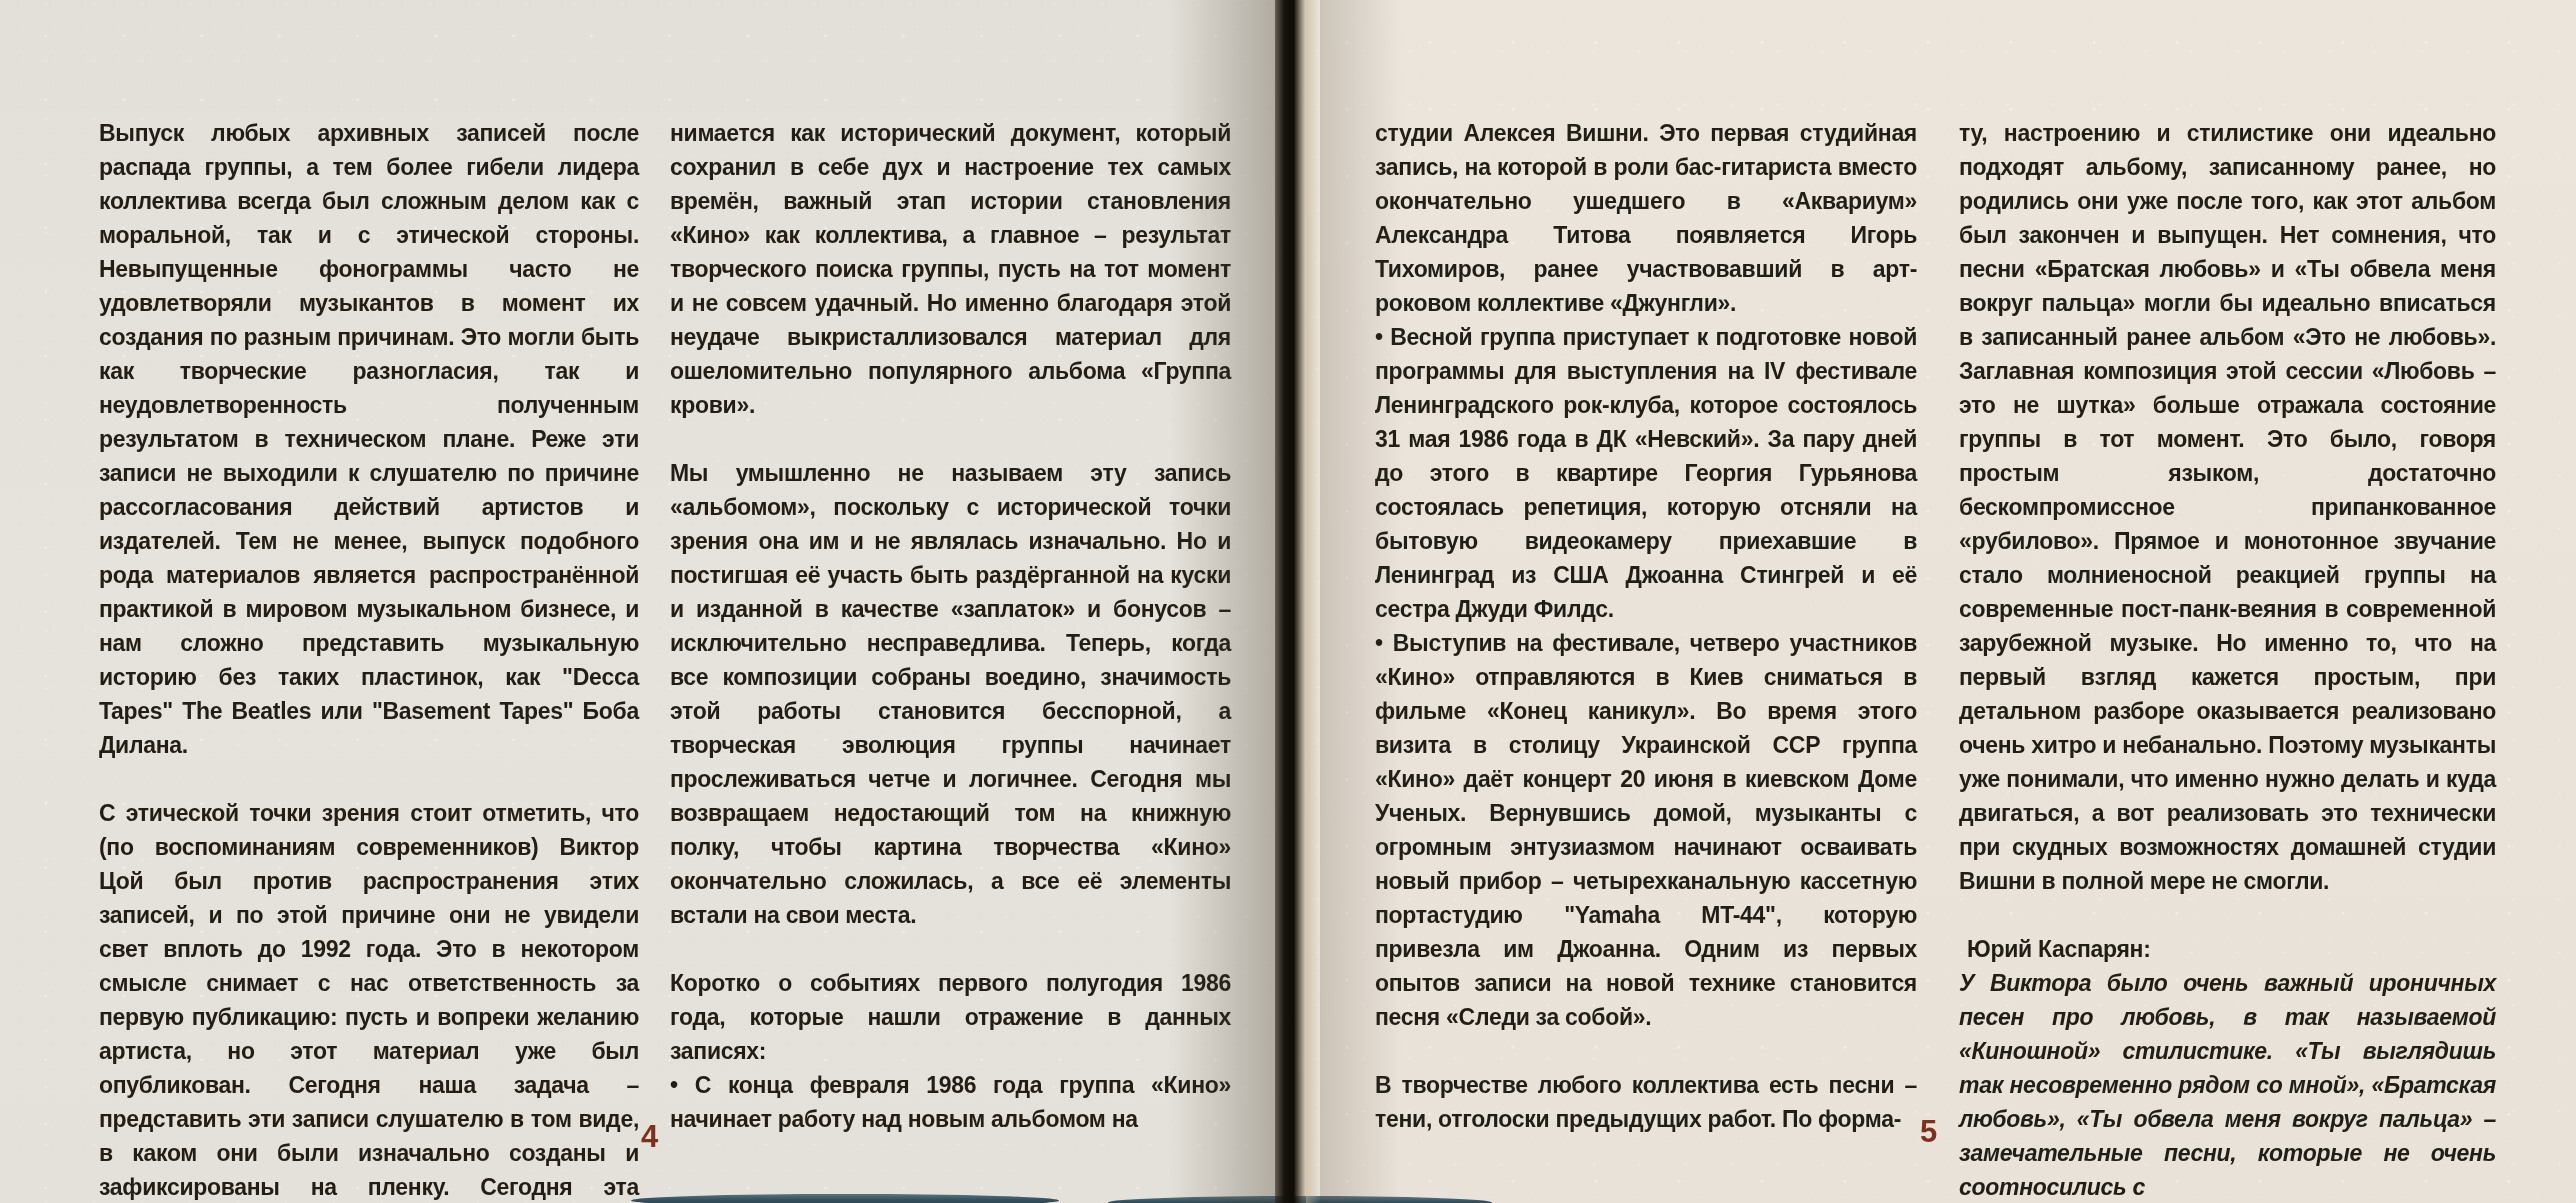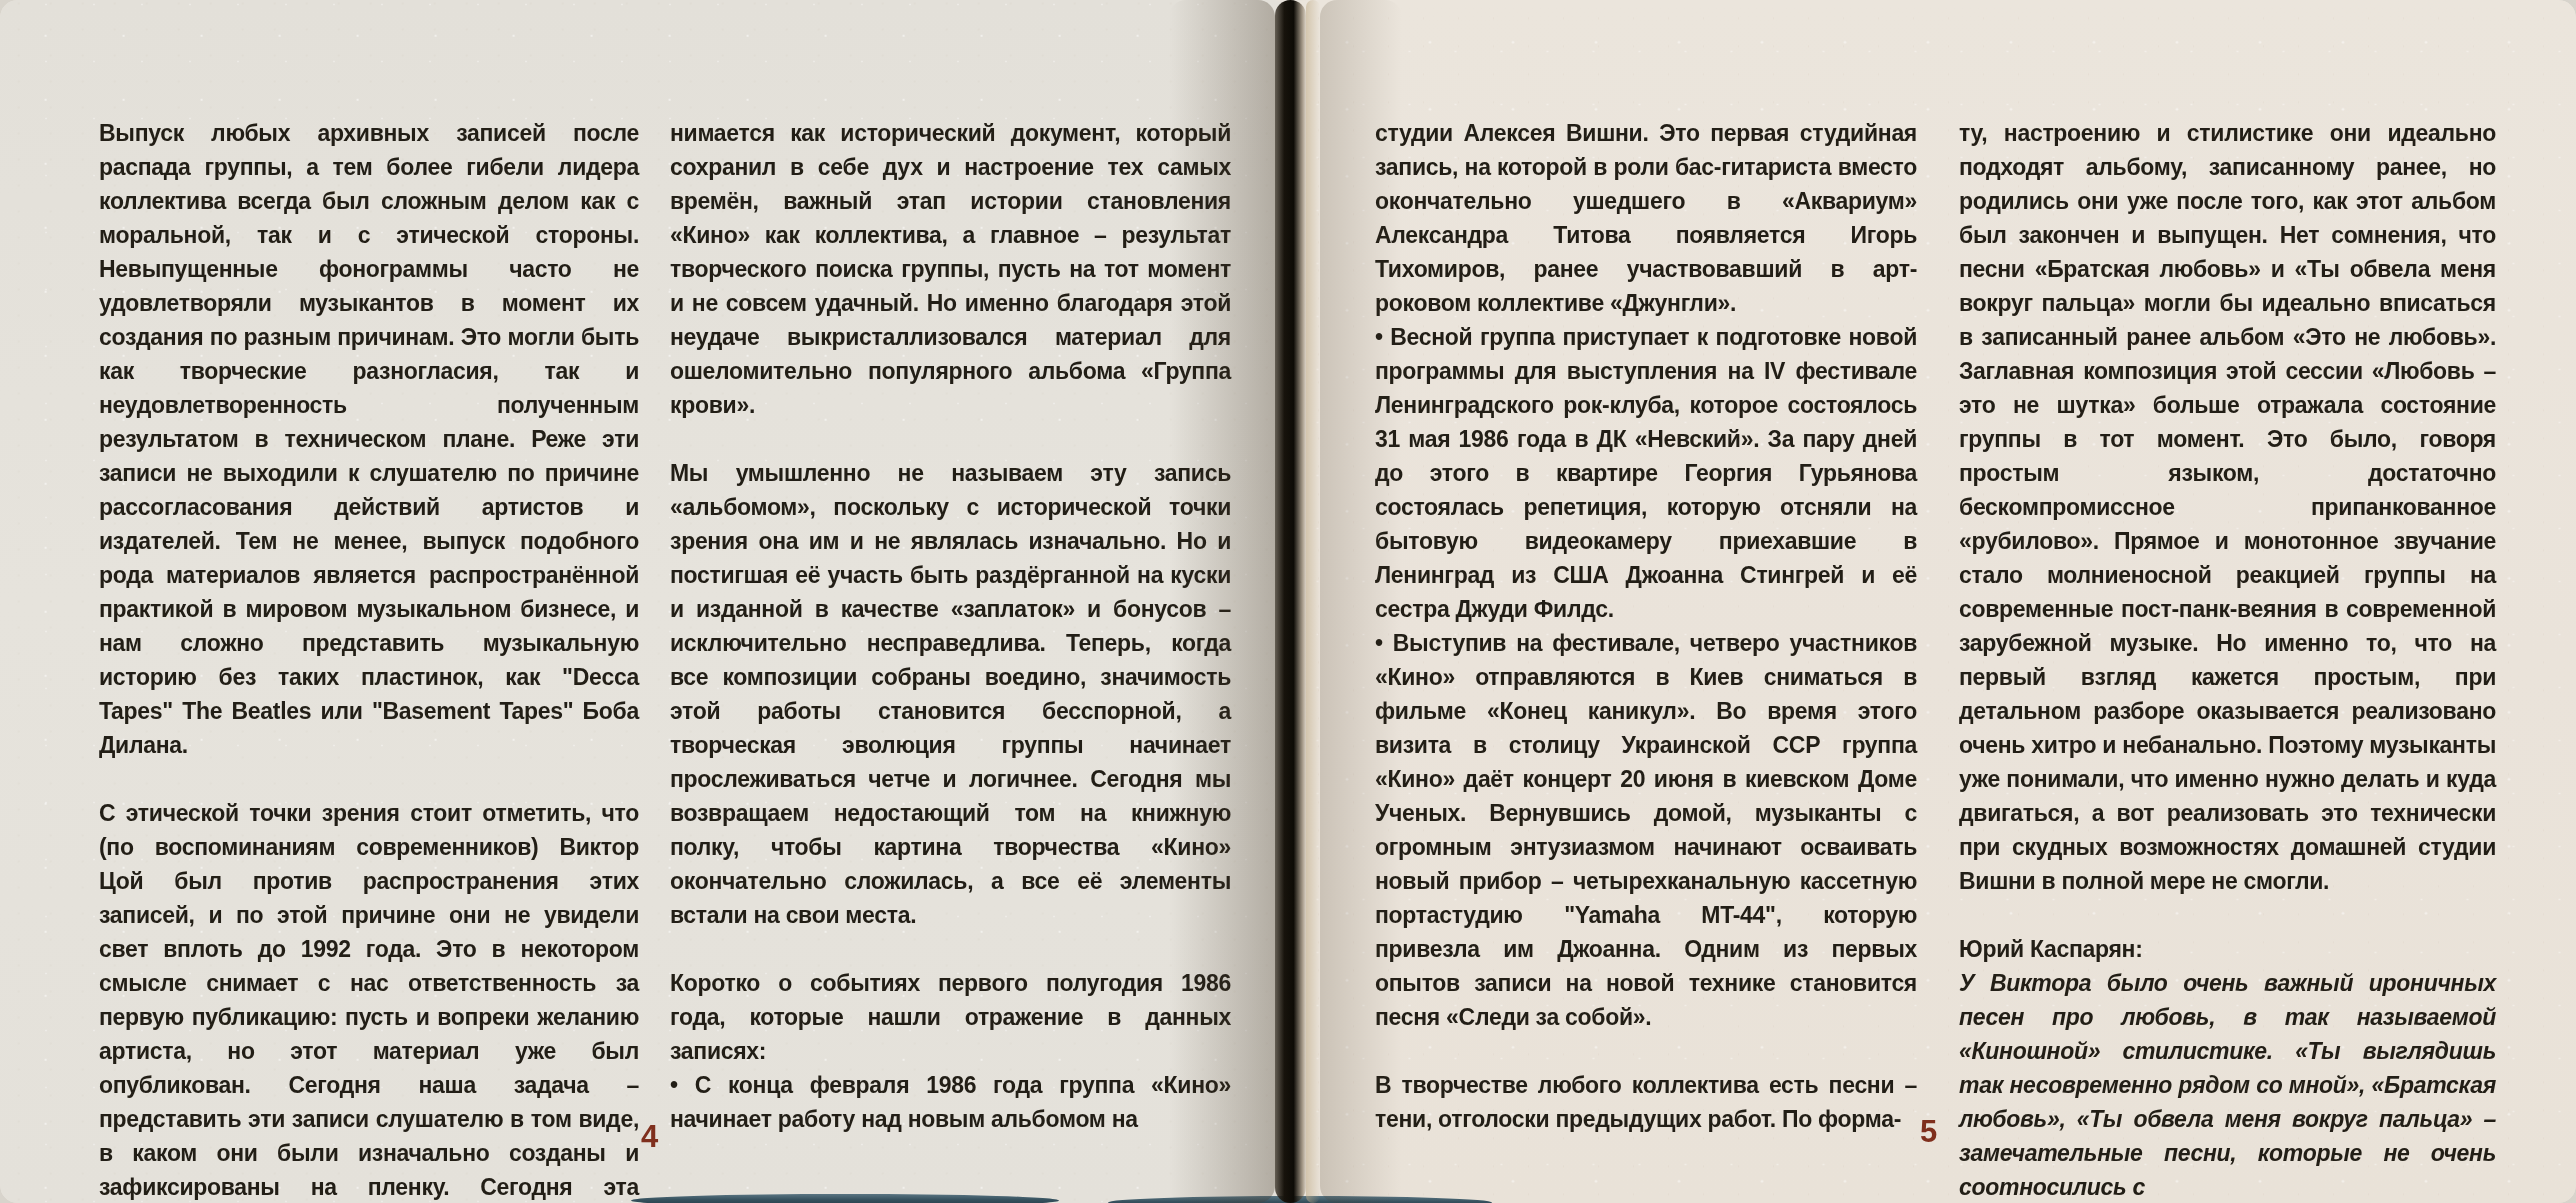--- a/index.html
+++ b/index.html
@@ -1,15 +1,15 @@
 <!DOCTYPE html>
 <html lang="ru" style="font-size:8.8px"><head>
 <meta charset="utf-8">
 <style>
-  * { box-sizing: border-box; border-radius: 17px; }
+  * { box-sizing: border-box; }
   html, body { margin: 0; padding: 0; background: #d8d4cc; }
 
   .spread {
     position: relative;
     width: 2576px;
     height: 1203px;
     overflow: hidden;
     font-family: "Liberation Sans", sans-serif;
     background: #e7e2da;
   }
@@ -55,21 +55,21 @@
     text-align: justify;
   }
   .col-l1 { left: 99px;  width: 540px;  }
   .col-l2 { left: 670px; width: 561px; }
   .col-r1 { left: 1375px; width: 542px;  }
   .col-r2 { left: 1959px; width: 537px;  }
 
   .column p { margin: 0; }
   .column p.gap { margin-top: 34px; }
   .column p.italic { font-style: italic; }
-  .column p.label { font-style: normal; }
+  .column p.label { font-style: normal; margin-left: 8px; }
 
   .page-number {
     position: absolute;
     z-index: 3;
     font-size: 31px;
     font-weight: 700;
     color: #7f2f1d;
     letter-spacing: 0;
   }
   .pn-left  { left: 641px; top: 1119px; }

